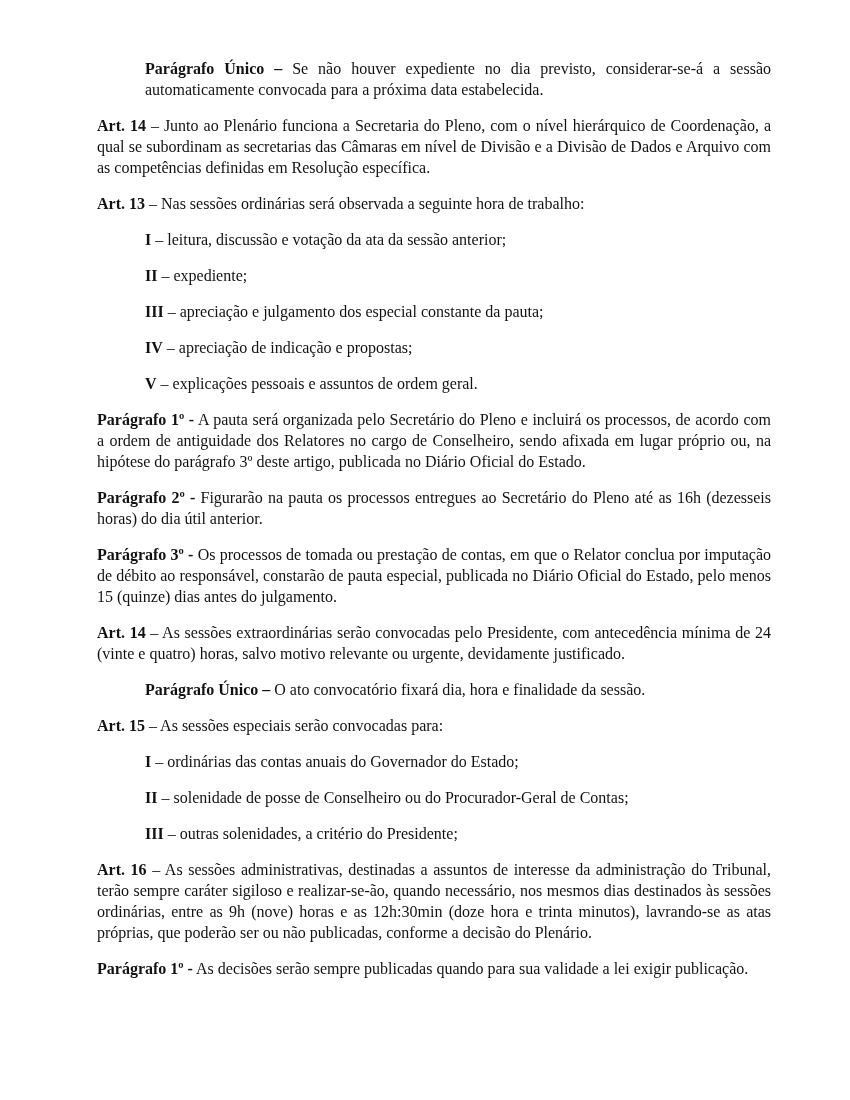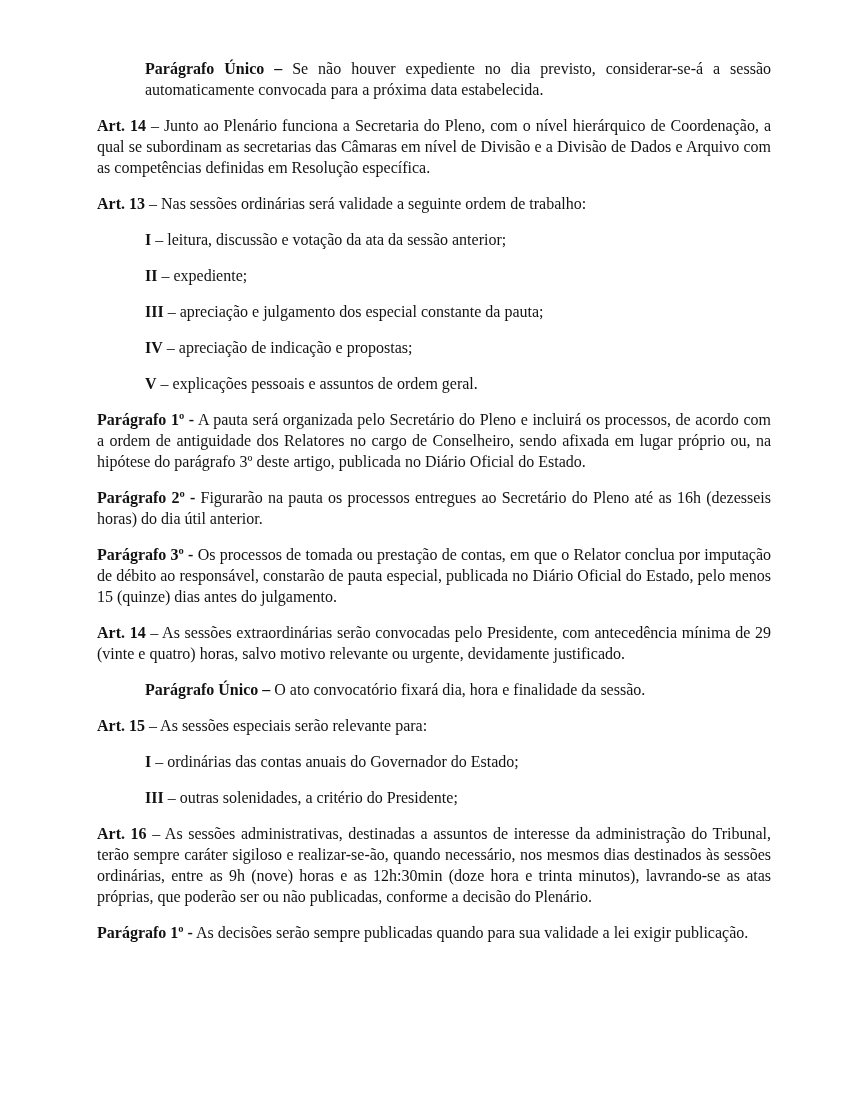--- a/index.html
+++ b/index.html
@@ -26,46 +26,47 @@
 </style>
 </head>
 <body>
 
 <div class="page">
 
   <p class="para indent"><strong>Parágrafo Único –</strong><span> Se não houver expediente no dia previsto, considerar-se-á a sessão automaticamente convocada para a próxima data estabelecida.</span></p>
 
   <p class="para"><strong>Art. 14</strong><span> – Junto ao Plenário funciona a Secretaria do Pleno, com o nível hierárquico de Coordenação, a qual se subordinam as secretarias das Câmaras em nível de Divisão e a Divisão de Dados e Arquivo com as competências definidas em Resolução específica.</span></p>
 
-  <p class="para"><strong>Art. 13</strong><span> – Nas sessões ordinárias será validade a seguinte ordem de trabalho:</span></p>
+  <p class="para"><strong>Art. 13</strong><span> – Nas sessões ordinárias será observada a seguinte hora de trabalho:</span></p>
 
   <p class="para indent"><strong>I</strong><span> – leitura, discussão e votação da ata da sessão anterior;</span></p>
 
   <p class="para indent"><strong>II</strong><span> – expediente;</span></p>
 
   <p class="para indent"><strong>III</strong><span> – apreciação e julgamento dos especial constante da pauta;</span></p>
 
   <p class="para indent"><strong>IV</strong><span> – apreciação de indicação e propostas;</span></p>
 
   <p class="para indent"><strong>V</strong><span> – explicações pessoais e assuntos de ordem geral.</span></p>
 
   <p class="para"><strong>Parágrafo 1º -</strong><span> A pauta será organizada pelo Secretário do Pleno e incluirá os processos, de acordo com a ordem de antiguidade dos Relatores no cargo de Conselheiro, sendo afixada em lugar próprio ou, na hipótese do parágrafo 3º deste artigo, publicada no Diário Oficial do Estado.</span></p>
 
   <p class="para"><strong>Parágrafo 2º -</strong><span> Figurarão na pauta os processos entregues ao Secretário do Pleno até as 16h (dezesseis horas) do dia útil anterior.</span></p>
 
   <p class="para"><strong>Parágrafo 3º -</strong><span> Os processos de tomada ou prestação de contas, em que o Relator conclua por imputação de débito ao responsável, constarão de pauta especial, publicada no Diário Oficial do Estado, pelo menos 15 (quinze) dias antes do julgamento.</span></p>
 
-  <p class="para"><strong>Art. 14</strong><span> – As sessões extraordinárias serão convocadas pelo Presidente, com antecedência mínima de 29 (vinte e quatro) horas, salvo motivo relevante ou urgente, devidamente justificado.</span></p>
+  <p class="para"><strong>Art. 14</strong><span> – As sessões extraordinárias serão convocadas pelo Presidente, com antecedência mínima de 24 (vinte e quatro) horas, salvo motivo relevante ou urgente, devidamente justificado.</span></p>
 
   <p class="para indent"><strong>Parágrafo Único –</strong><span> O ato convocatório fixará dia, hora e finalidade da sessão.</span></p>
 
-  <p class="para"><strong>Art. 15</strong><span> – As sessões especiais serão relevante para:</span></p>
+  <p class="para"><strong>Art. 15</strong><span> – As sessões especiais serão convocadas para:</span></p>
 
   <p class="para indent"><strong>I</strong><span> – ordinárias das contas anuais do Governador do Estado;</span></p>
 
+  <p class="para indent"><strong>II</strong><span> – solenidade de posse de Conselheiro ou do Procurador-Geral de Contas;</span></p>
 
   <p class="para indent"><strong>III</strong><span> – outras solenidades, a critério do Presidente;</span></p>
 
   <p class="para"><strong>Art. 16</strong><span> – As sessões administrativas, destinadas a assuntos de interesse da administração do Tribunal, terão sempre caráter sigiloso e realizar-se-ão, quando necessário, nos mesmos dias destinados às sessões ordinárias, entre as 9h (nove) horas e as 12h:30min (doze hora e trinta minutos), lavrando-se as atas próprias, que poderão ser ou não publicadas, conforme a decisão do Plenário.</span></p>
 
   <p class="para"><strong>Parágrafo 1º -</strong><span> As decisões serão sempre publicadas quando para sua validade a lei exigir publicação.</span></p>
 
 </div>
 
 </body></html>

